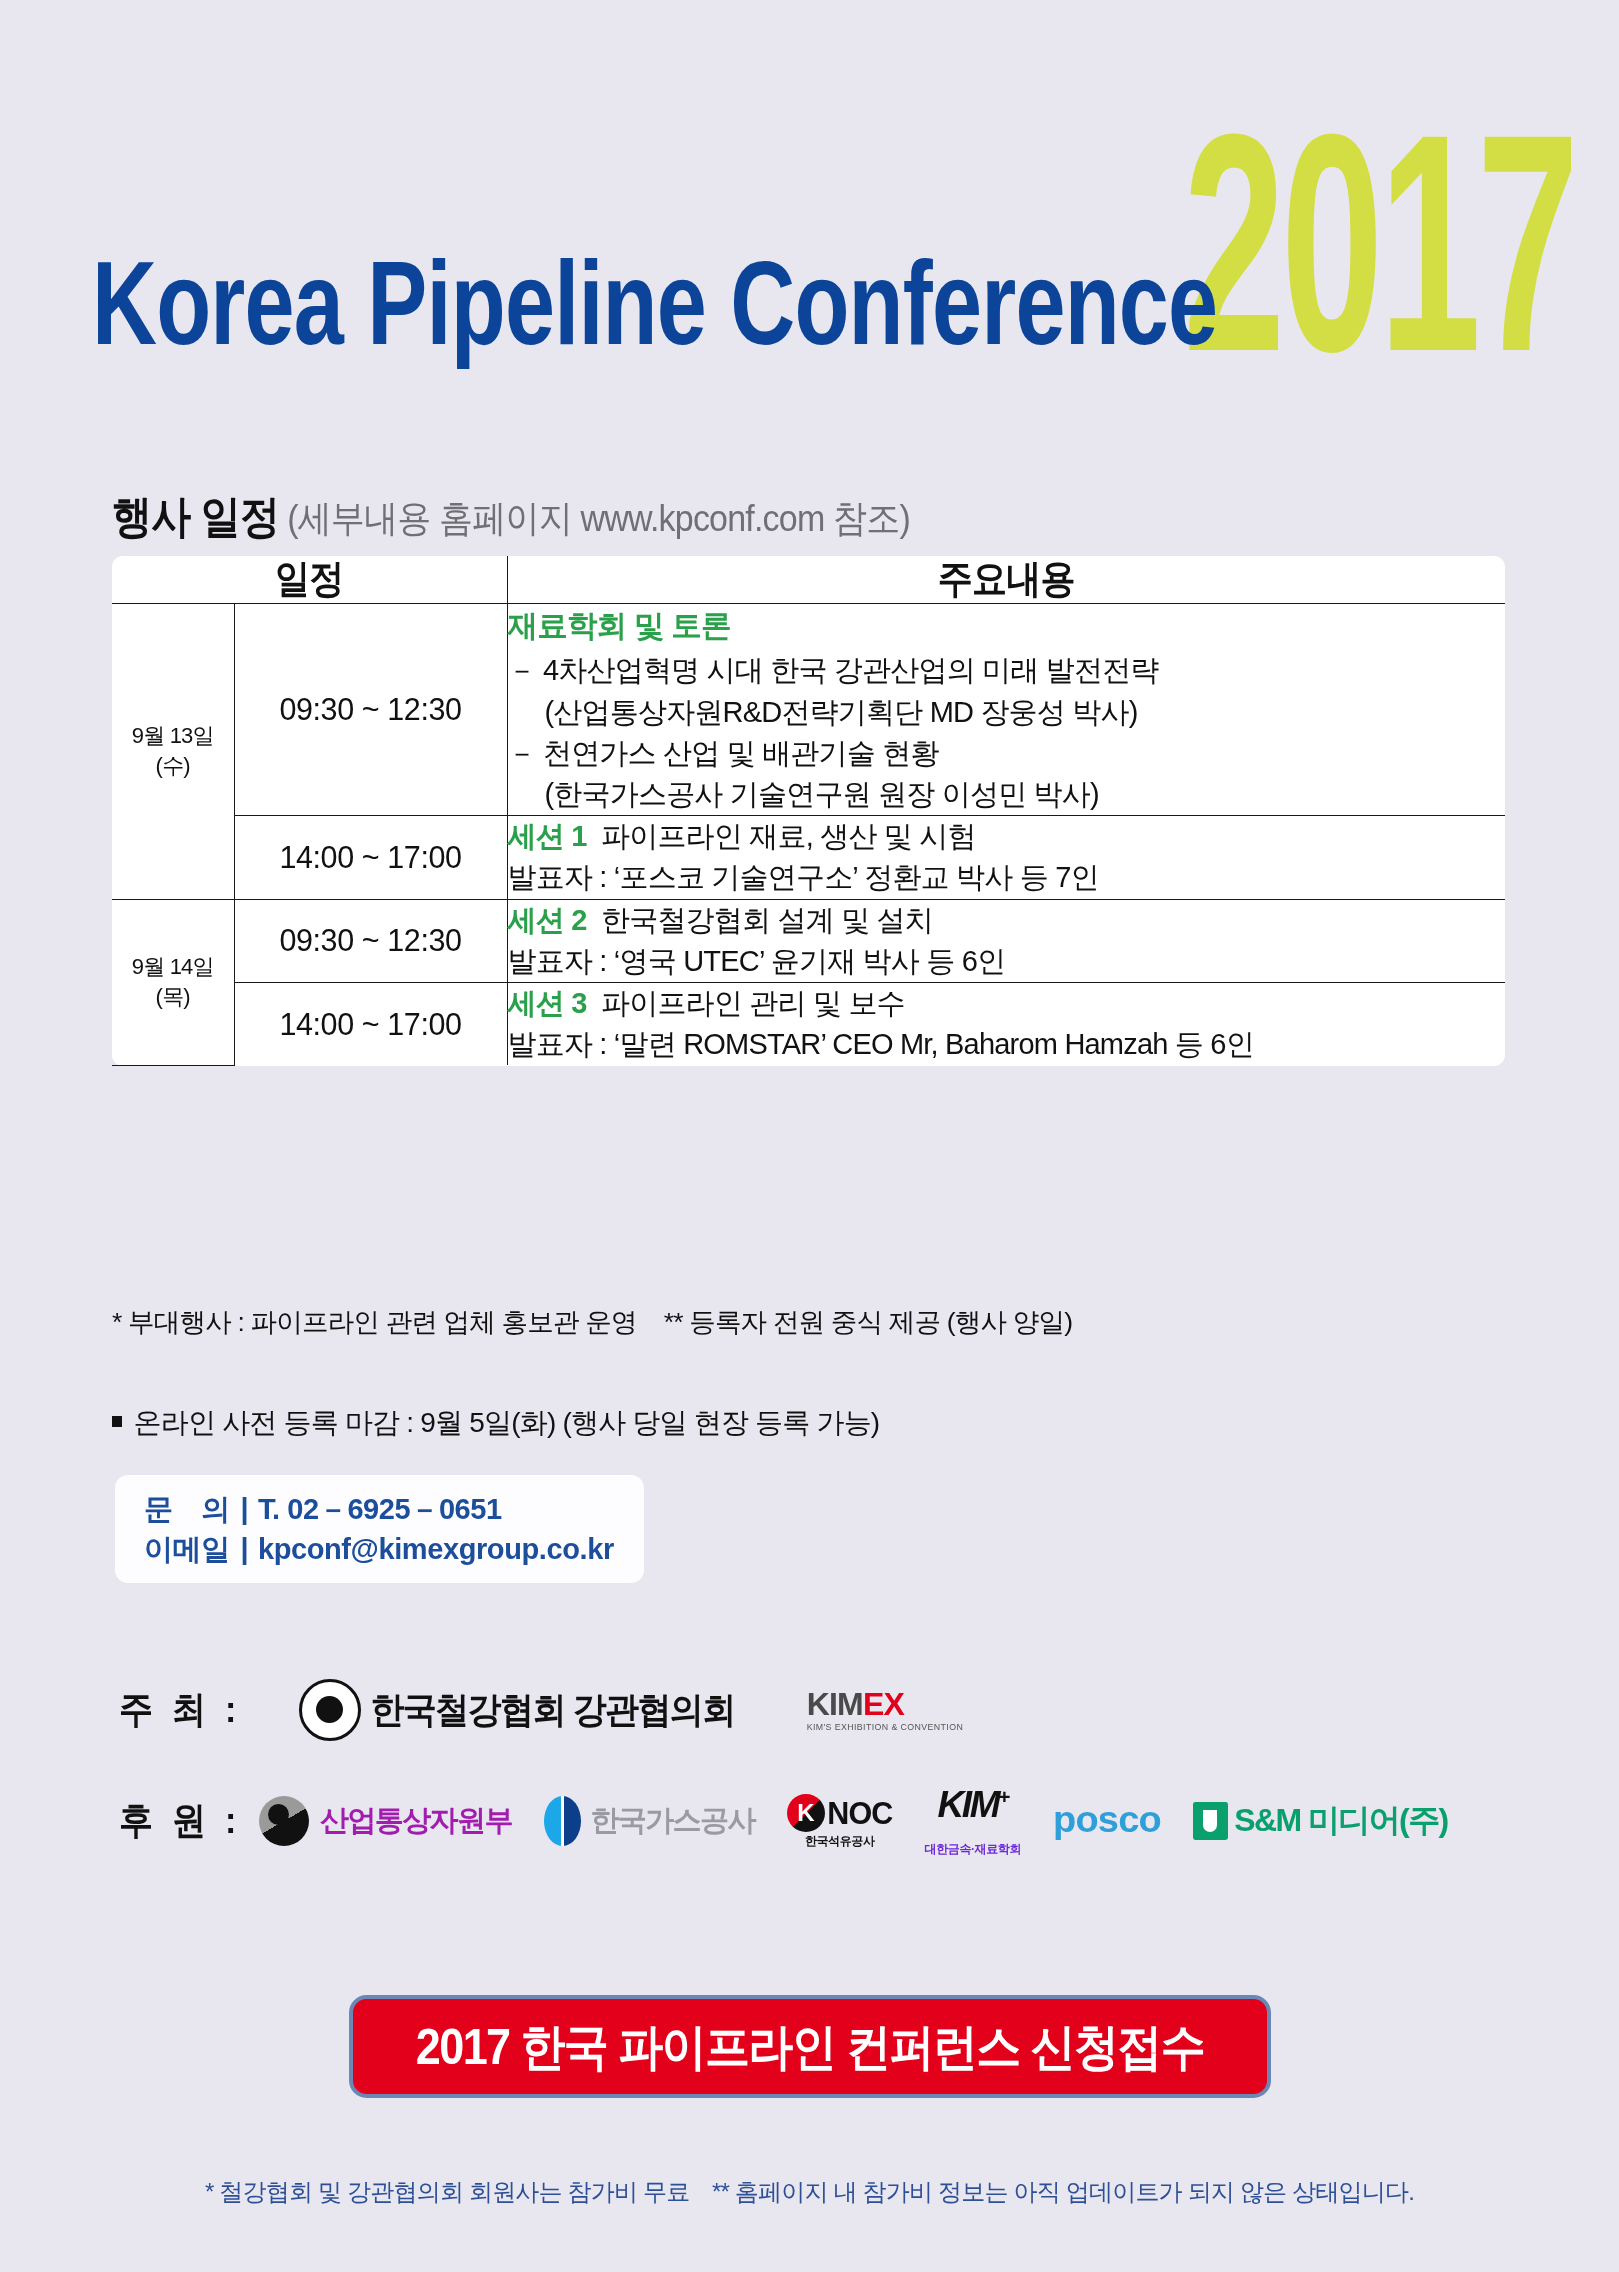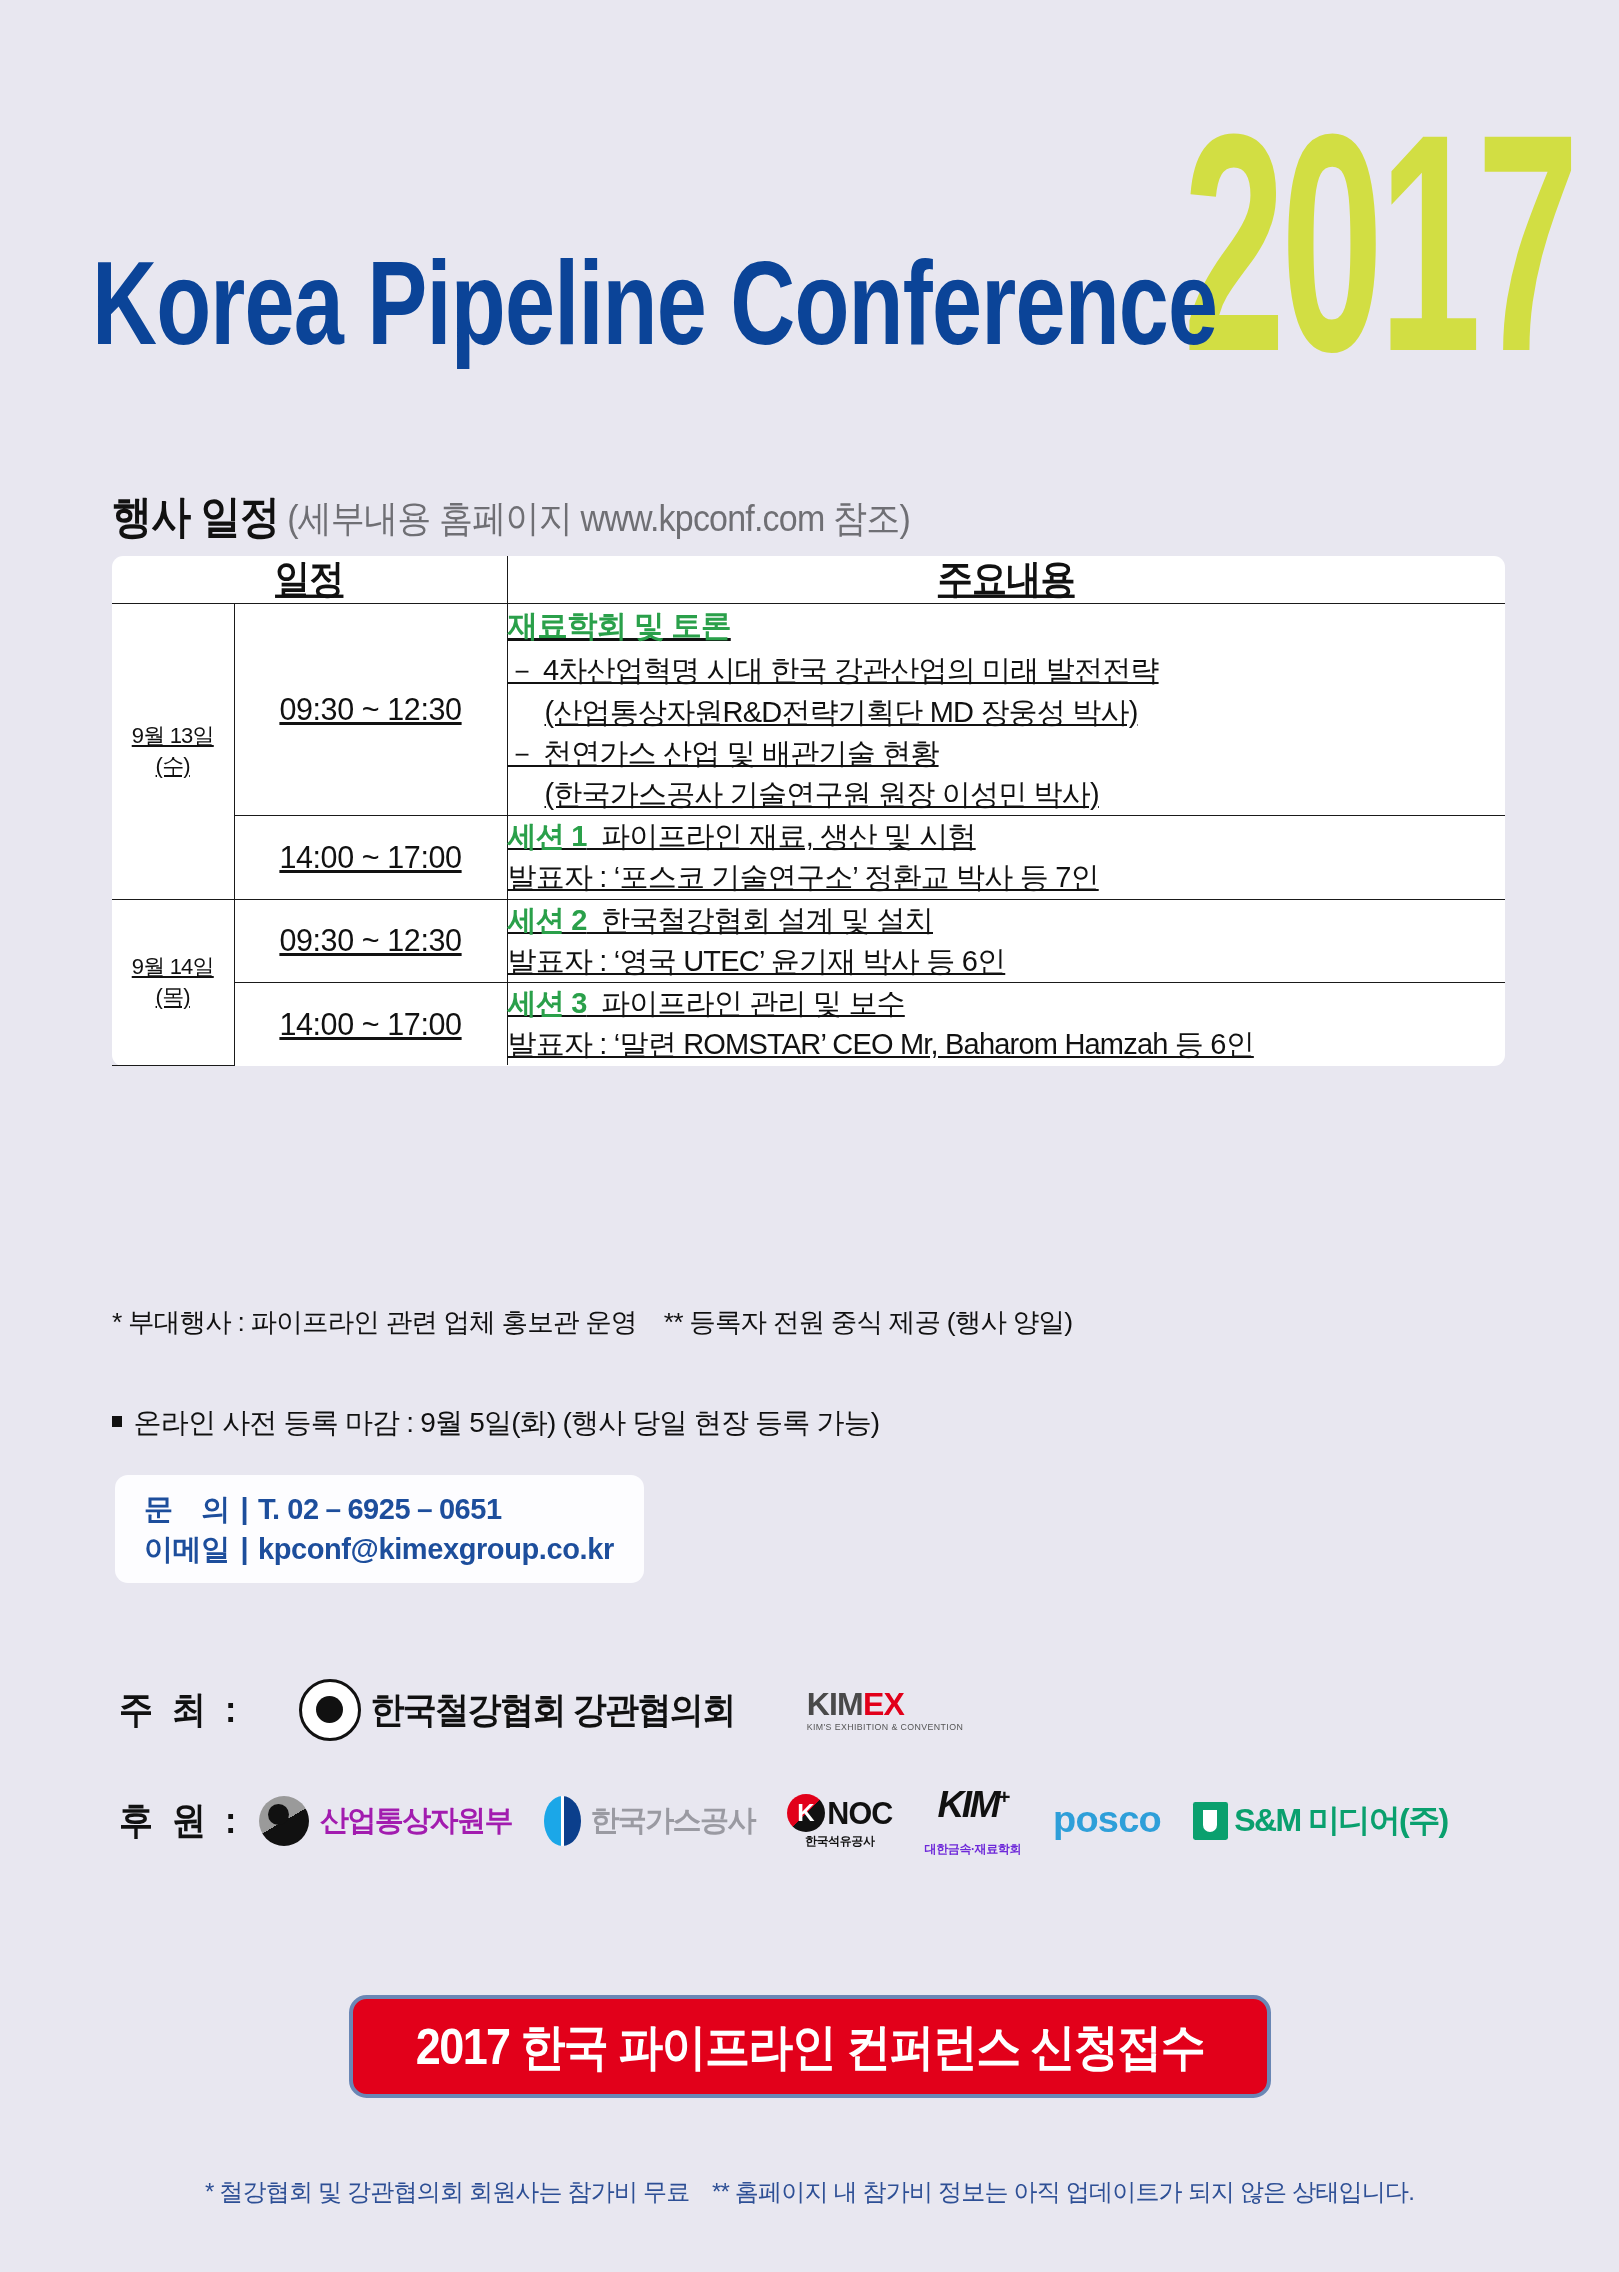--- a/index.html
+++ b/index.html
@@ -52,21 +52,20 @@
     transform:scaleY(1.1);display:inline-block;
   }
 
   
   .sched{
     position:absolute;left:112px;top:556px;
     width:1393px;
     background:#ffffff;
     border-radius:11.2px;
     box-sizing:border-box;
-    text-decoration:underline;
   }
   table.sched-tbl{
     border-collapse:collapse;width:100%;table-layout:fixed;
   }
   table.sched-tbl th, table.sched-tbl td{
     border:1.6px solid #1a1a1a;
     padding:0;
     vertical-align:middle;
   }
   

